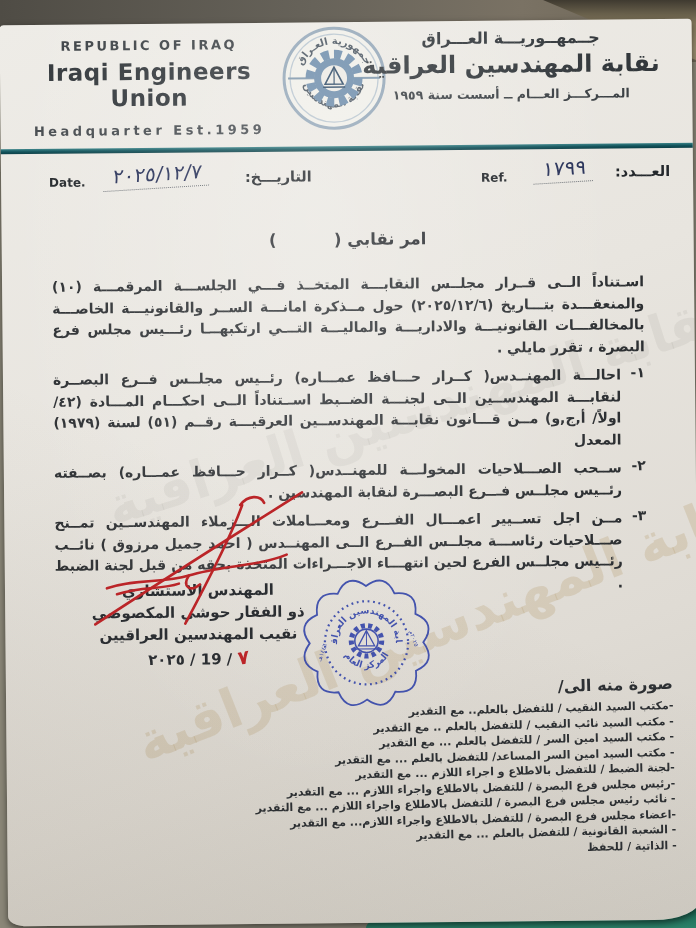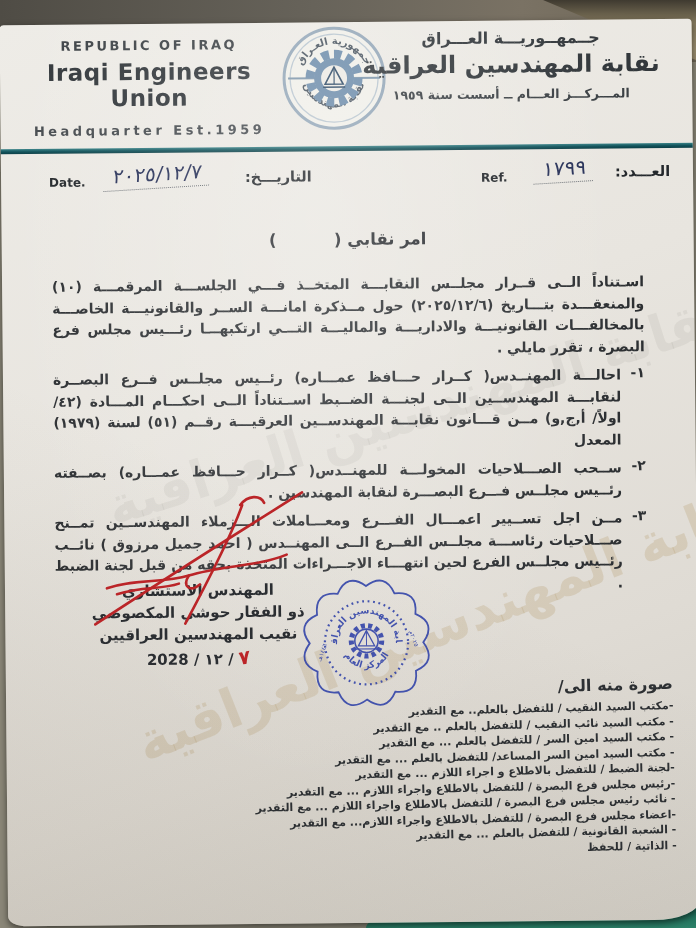--- a/index.html
+++ b/index.html
@@ -162,21 +162,21 @@
       <path d="M16,104 C46,94 72,100 98,92 C130,82 166,84 196,72"></path>
       <path d="M98,92 c-7,11 1,17 11,9"></path>
       <path d="M26,110 C52,102 70,106 88,100"></path>
     </g>
   </svg>
 
   <div class="abs sig-block">
     <div class="ln">المهندس الاستشاري</div>
     <div class="ln">ذو الفقار حوشي المكصوصي</div>
     <div class="ln">نقيب المهندسين العراقيين</div>
-    <div class="sig-date"><span>2028 / ١٢ / </span><span class="sig-day">٧</span></div>
+    <div class="sig-date"><span>٢٠٢٥ / 19 / </span><span class="sig-day">٧</span></div>
   </div>
 
   <svg class="abs stamp" viewBox="0 0 140 130">
     <g fill="none" stroke="#2f41a8">
       <path stroke-width="1.8" d="M126,63 Q139.6,44.4 118.5,35 Q120.9,12.1 98,14.5 Q88.6,-6.6 70,7 Q51.4,-6.6 42,14.5 Q19.1,12.1 21.5,35 Q0.4,44.4 14,63 Q0.4,81.6 21.5,91 Q19.1,113.9 42,111.5 Q51.4,132.6 70,119 Q88.6,132.6 98,111.5 Q120.9,113.9 118.5,91 Q139.6,81.6 126,63 Z"></path>
       <circle cx="70" cy="63" r="41" stroke-width="2.2" stroke-dasharray="1.8 3.6"></circle>
     </g>
     <path id="stamp-arc-top" d="M 41,63 A 29,29 0 1 1 99,63" fill="none"></path>
     <text font-size="9" font-weight="bold" fill="#2f41a8">
       <textPath href="#stamp-arc-top" startOffset="50%" text-anchor="middle">نقابة المهندسين العراقية</textPath>

